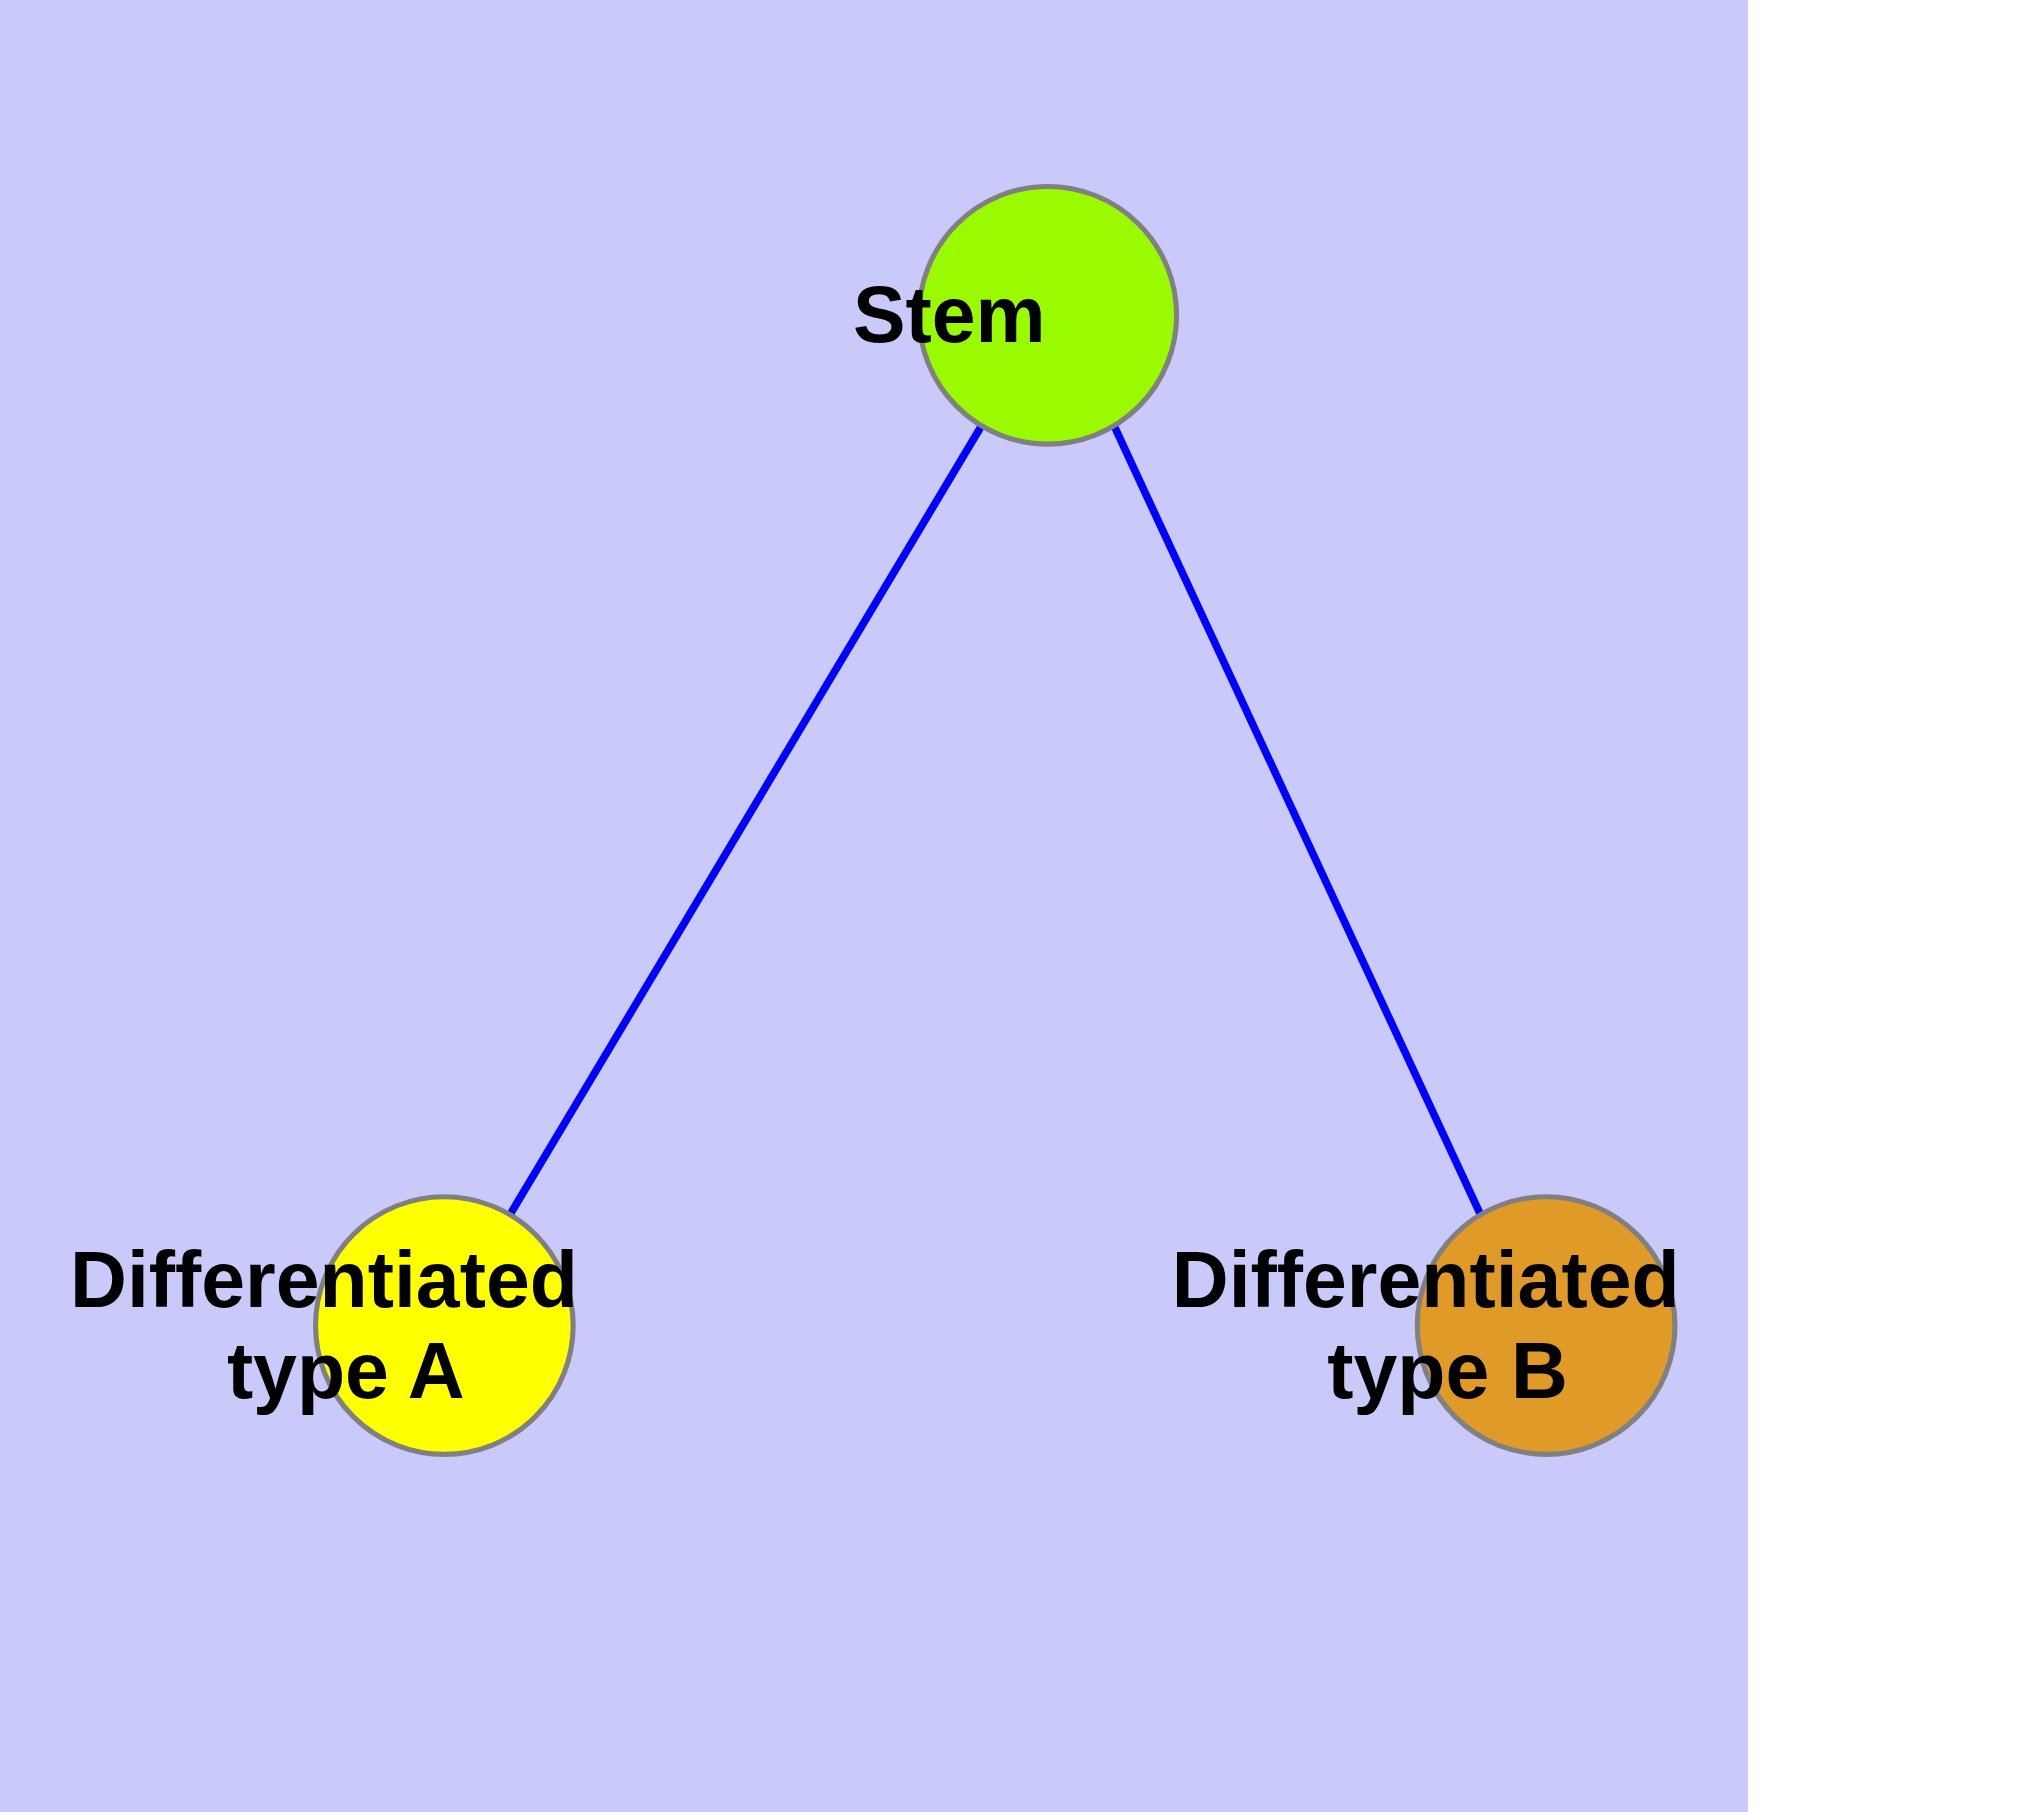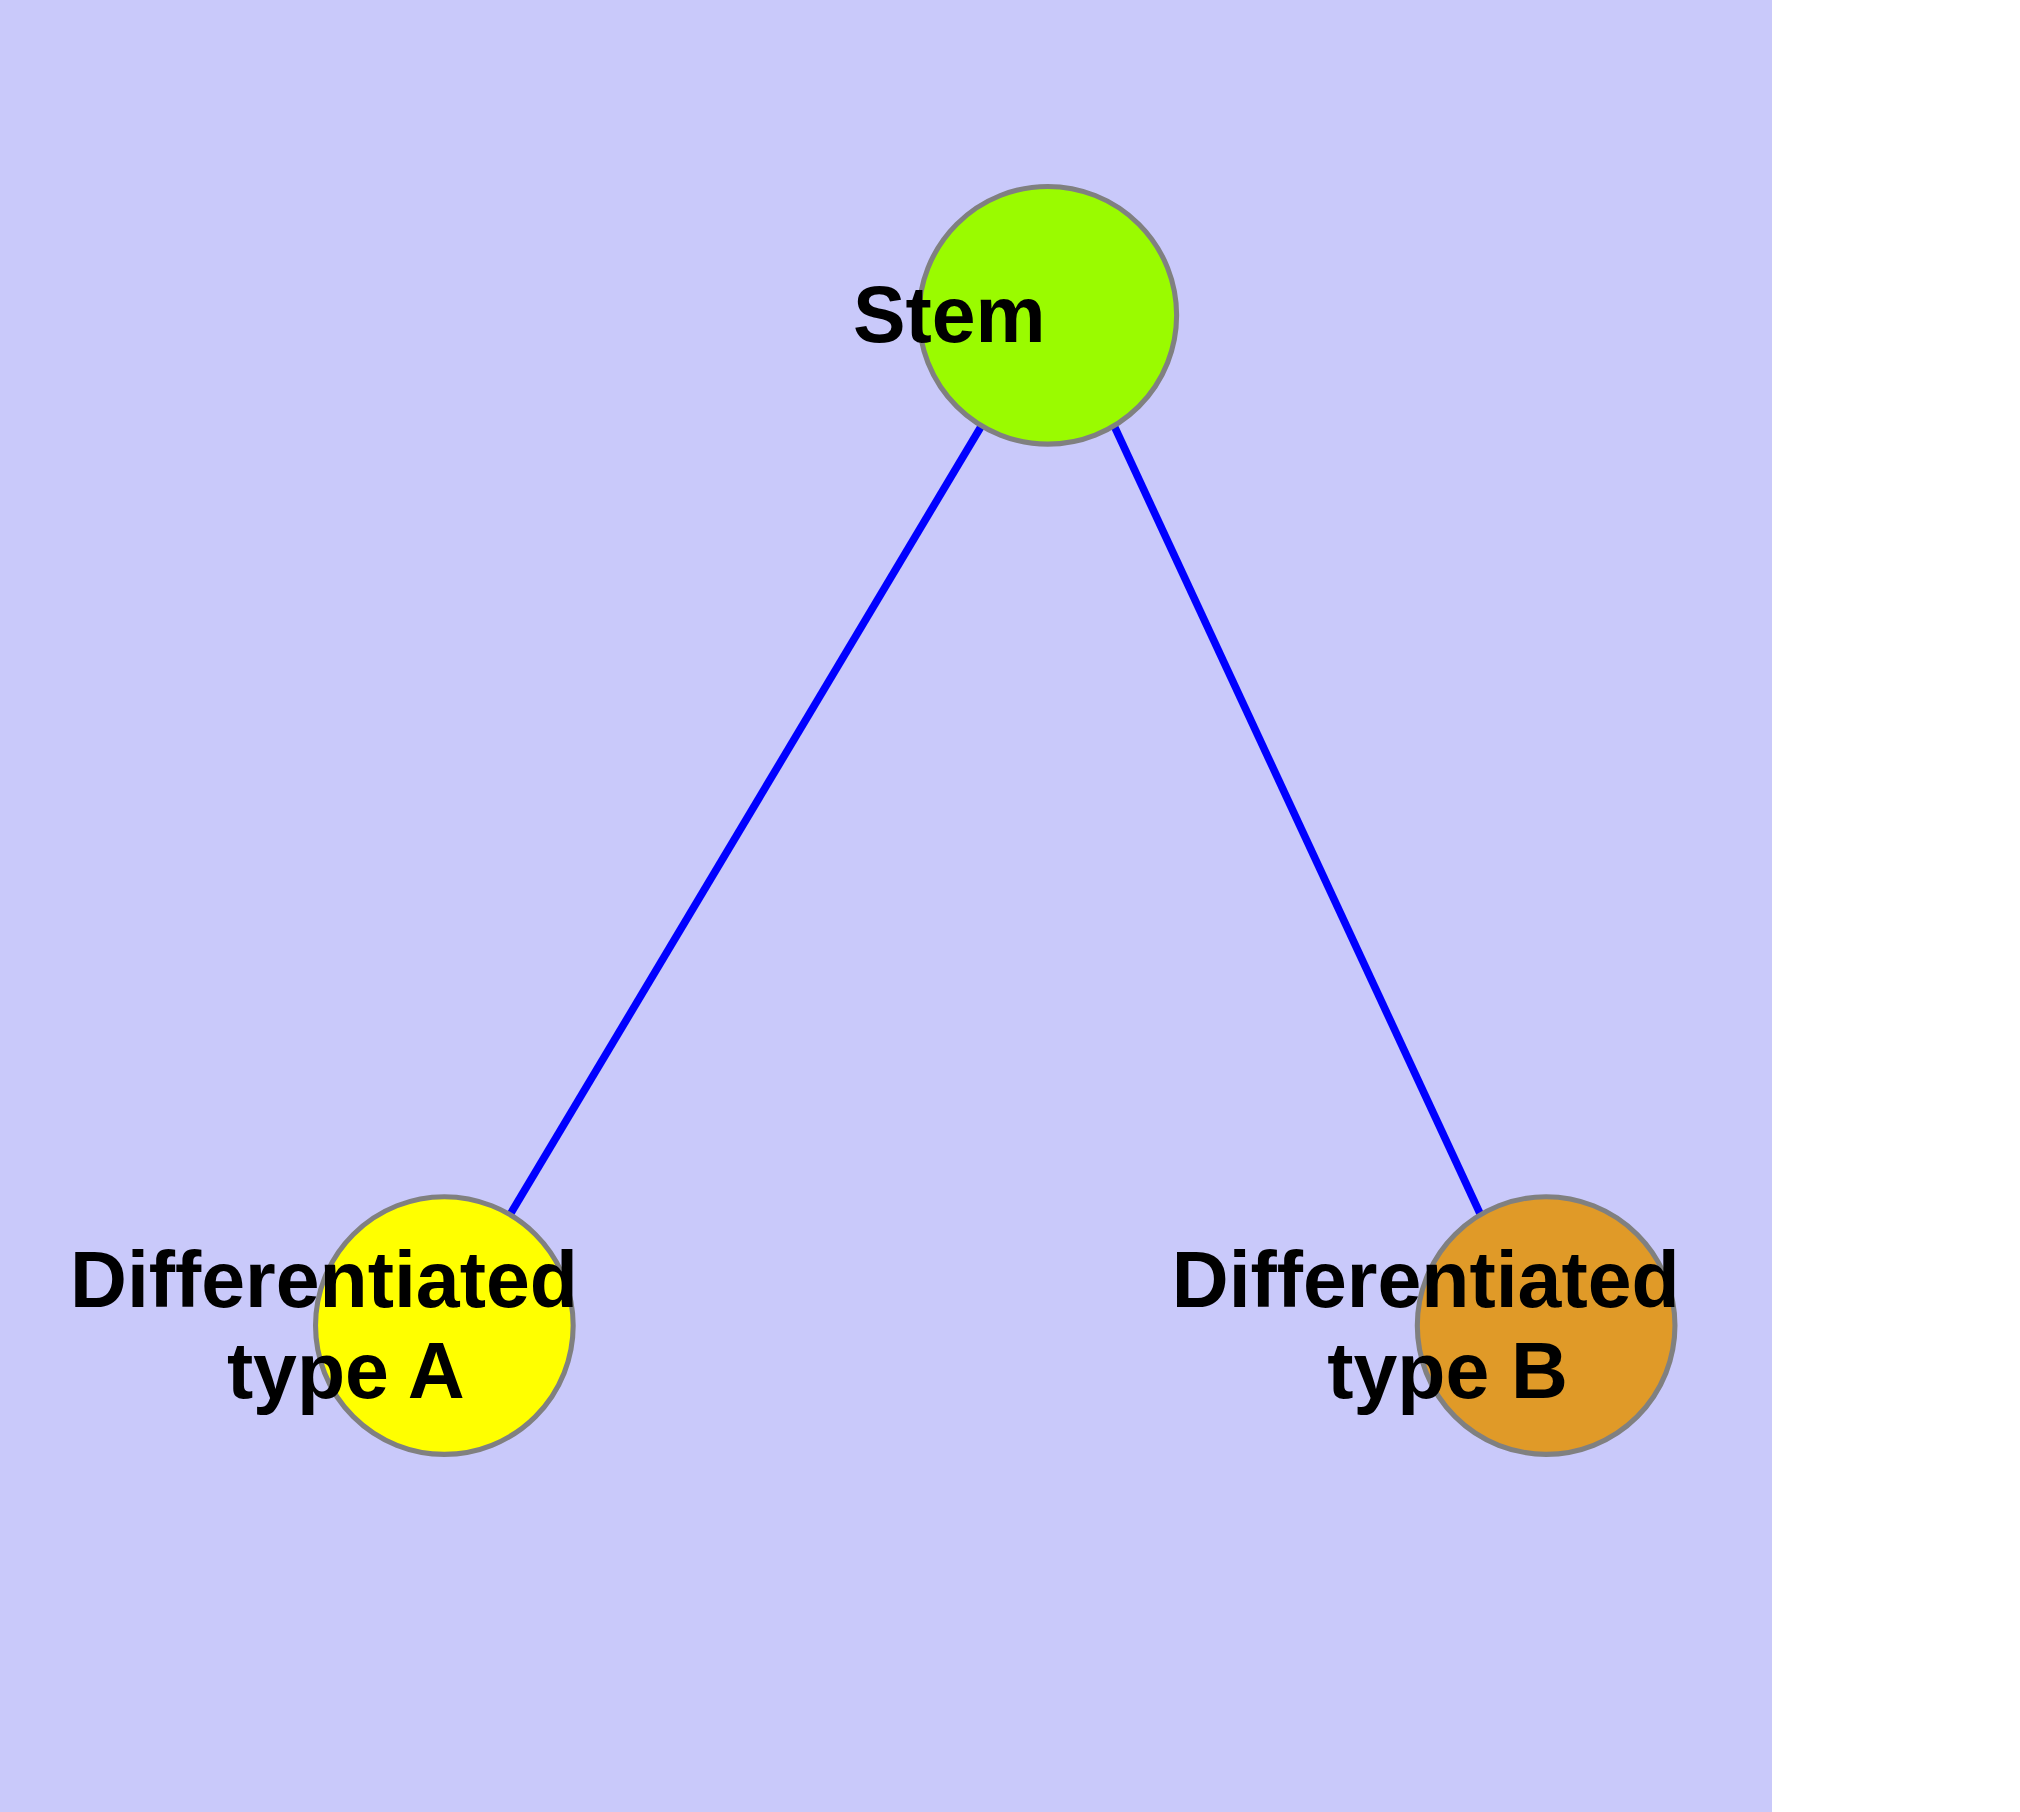--- a/index.html
+++ b/index.html
@@ -34,21 +34,21 @@
     fill: #000000;
     font-family: "Liberation Sans", "DejaVu Sans", sans-serif;
     text-anchor: middle;
     dominant-baseline: middle;
     white-space: pre;
   }
 </style>
 </head>
 <body>
 
-<div id="canvas" style="width: 1748px; height: 1812px; padding-left: 24px;">
+<div id="canvas" style="width: 1748px; height: 1812px;">
 
   <div id="bg-rect" style="background: rgb(201, 201, 250);"></div>
 
   <svg id="graph-svg" viewBox="0 0 2384 2138" style="width: 2021px; height: 1812px;">
 
     <g id="edges-layer">
       <line class="graph-edge" x1="1158" y1="502" x2="601" y2="1434" stroke="#0000ff" stroke-width="9" stroke-linecap="butt"></line>
       <line class="graph-edge" x1="1314" y1="502" x2="1747" y2="1434" stroke="#0000ff" stroke-width="9" stroke-linecap="butt"></line>
     </g>
 

